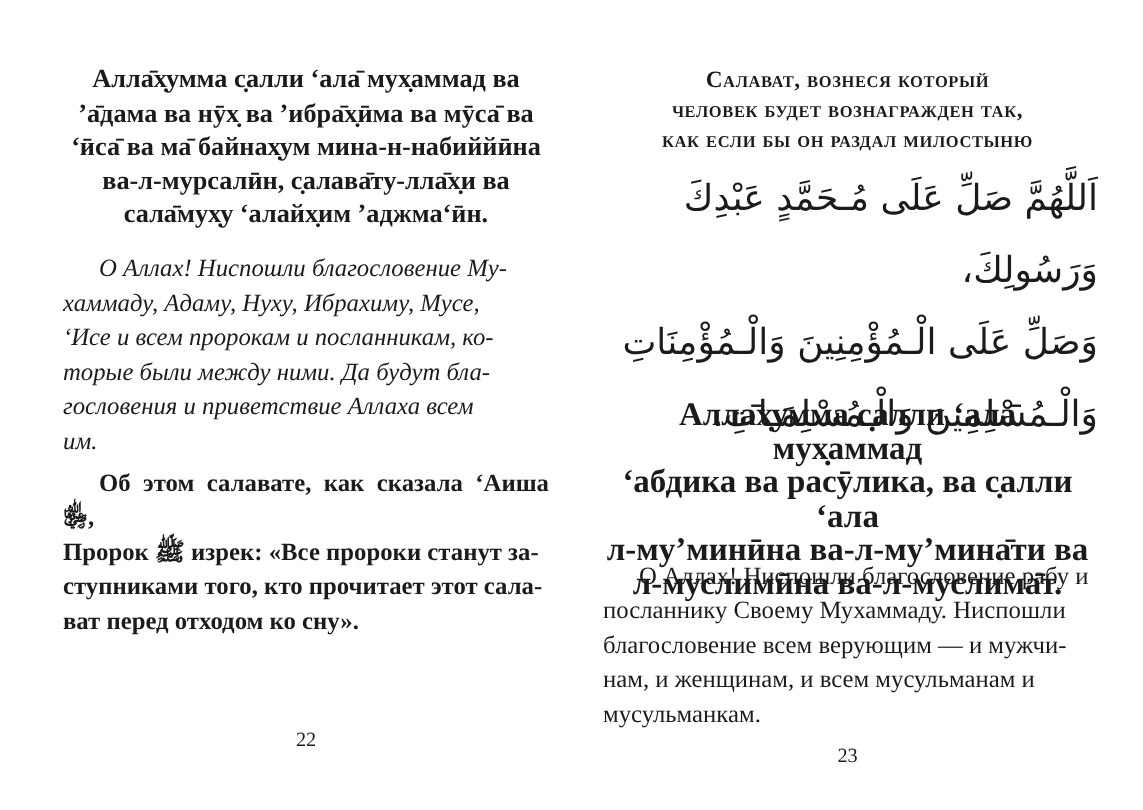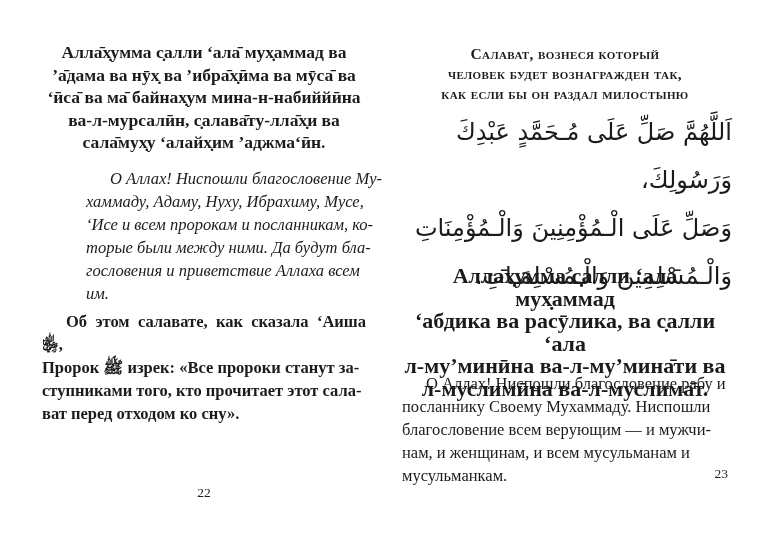--- a/index.html
+++ b/index.html
@@ -29,21 +29,20 @@
     font-size: 17.5px;
     line-height: 22.6px;
   }
   .lp-p1 {
     left: 42px; top: 167px; width: 324px;
     font-style: italic;
     font-size: 16.5px;
     line-height: 23px;
     text-indent: 24px;
     text-align: justify;
-    margin-left: 44px;
   }
   .lp-p2 {
     left: 42px; top: 310px; width: 324px;
     font-size: 16.5px;
     line-height: 23px;
     text-indent: 24px;
     text-align: justify;
     font-weight: bold;
   }
   .lp-num {
@@ -77,22 +76,22 @@
     line-height: 22.5px;
   }
   .rp-trans {
     left: 402px; top: 372px; width: 326px;
     font-size: 16.5px;
     line-height: 23px;
     text-indent: 24px;
     text-align: justify;
   }
   .rp-num {
-    left: 402px; top: 466px; width: 326px;
-    text-align: right;
+    left: 402px; top: 496px; width: 326px;
+    text-align: center;
     font-size: 13.5px;
   }
 </style>
 </head>
 <body>
 
 <div class="spread">
 
   <div>
     <div class="block lp-title">Алла̄х̣умма с̣алли ʻала̄ мух̣аммад ва

